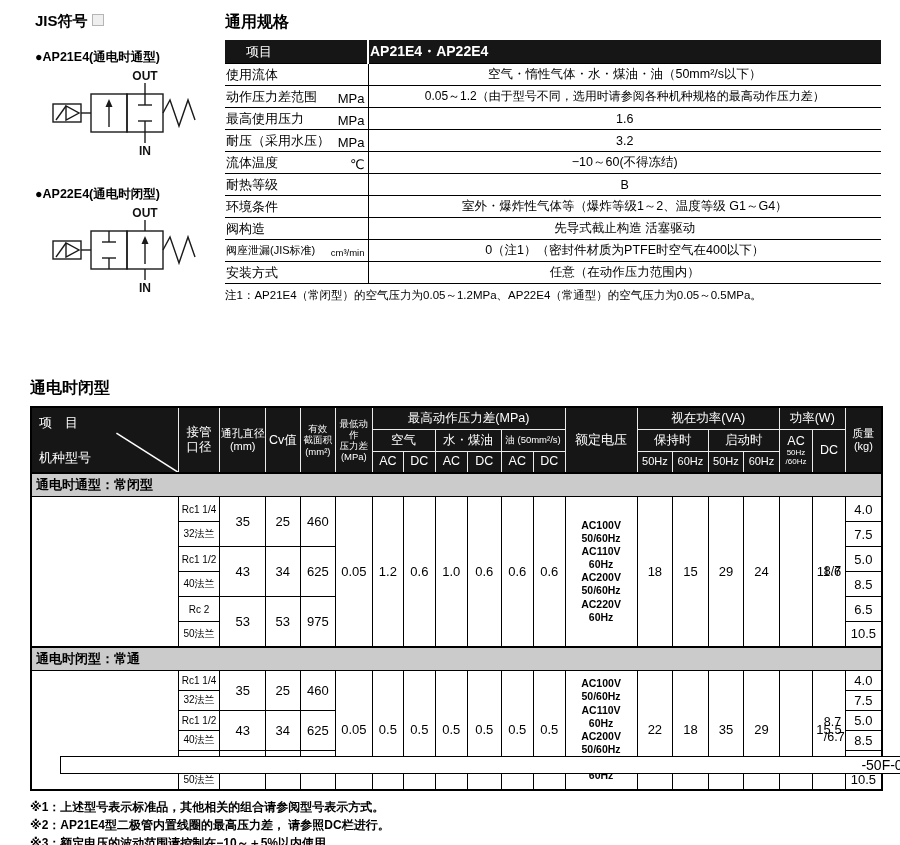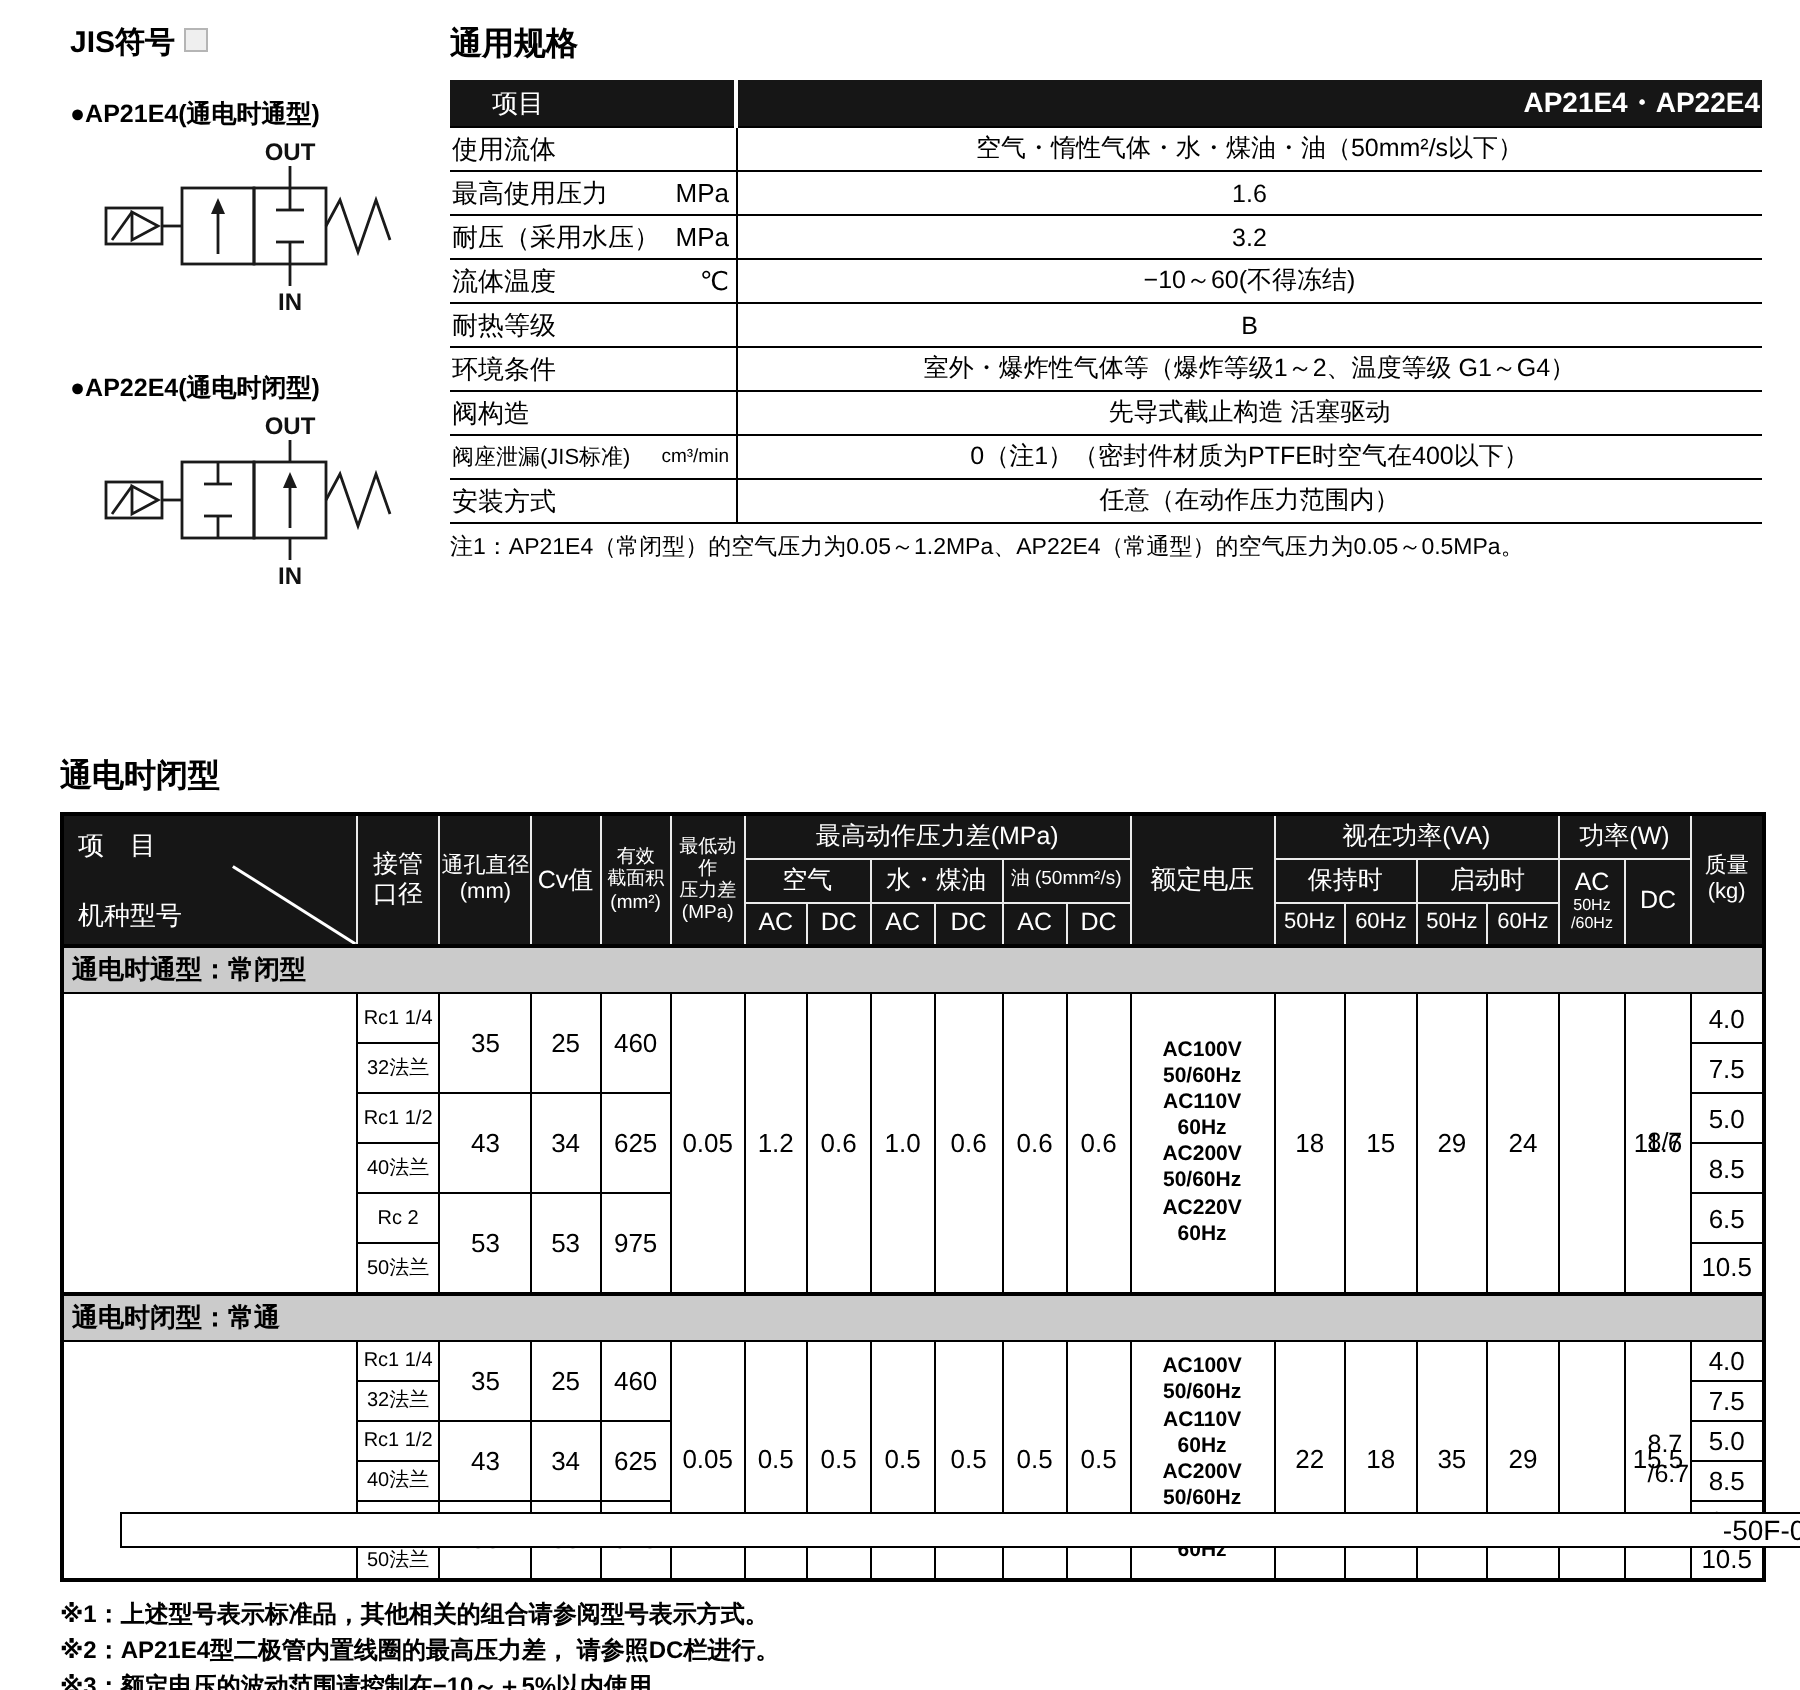--- a/index.html
+++ b/index.html
@@ -14,23 +14,23 @@
   svg.valve{display:block;margin:2px 0 0 8px;}
   svg.valve text{font-size:12px;font-weight:bold;fill:#111;}
 
   
   .general{position:absolute;left:225px;top:12px;width:658px;}
   .sec-title{font-size:16px;font-weight:bold;margin:0 0 7px 0;}
   table.gt{border-collapse:collapse;table-layout:fixed;width:656px;}
   .gt td{height:21px;vertical-align:middle;}
   .gt .gh{background:#161616;color:#fff;border-bottom:1px solid #000;}
   .gt .gh-l{font-size:13px;padding-left:21px;border-right:2px solid #fff;}
-  .gt .gh-r{font-size:14px;font-weight:bold;text-align:right;}
+  .gt .gh-r{font-size:14px;font-weight:bold;text-align:left;}
   .gt .gl{border-bottom:1px solid #000;border-right:1px solid #000;font-size:13px;padding:0 3px 0 1px;}
-  .gt .gl .cell{display:flex;justify-content:space-between;align-items:center;}
+  .gt .gl .cell{display:flex;justify-content:space-between;align-items:flex-end;}
   .gt .gv{border-bottom:1px solid #000;text-align:center;font-size:12.5px;padding:0 2px;}
   .gt tr.small-unit .gl{font-size:11px;}
   .gt tr.small-unit .glu{font-size:9.5px;}
   .gnote{font-size:11.5px;margin-top:4px;}
 
   
   .model{position:absolute;left:30px;top:378px;width:858px;}
   table.mt{border-collapse:collapse;table-layout:fixed;width:853px;border:2px solid #000;}
   .mt th{background:#161616;color:#fff;font-weight:normal;border:1px solid #ececec;padding:0;vertical-align:middle;text-align:center;}
   .mt thead tr{height:22px;}
@@ -132,20 +132,29 @@
         <td class="gh gh-r">AP21E4・AP22E4</td>
       </tr>
       <tr>
             <td class="gl">
               <div class="cell">
                 <span class="gll">使用流体</span>
                 <span class="glu"></span>
               </div>
             </td>
             <td class="gv">空气・惰性气体・水・煤油・油（50mm²/s以下）</td>
+          </tr>
+      <tr>
+            <td class="gl">
+              <div class="cell">
+                <span class="gll">动作压力差范围</span>
+                <span class="glu">MPa</span>
+              </div>
+            </td>
+            <td class="gv" style="font-size:12px;">0.05～1.2（由于型号不同，选用时请参阅各种机种规格的最高动作压力差）</td>
           </tr>
       <tr>
             <td class="gl">
               <div class="cell">
                 <span class="gll">最高使用压力</span>
                 <span class="glu">MPa</span>
               </div>
             </td>
             <td class="gv">1.6</td>
           </tr>

